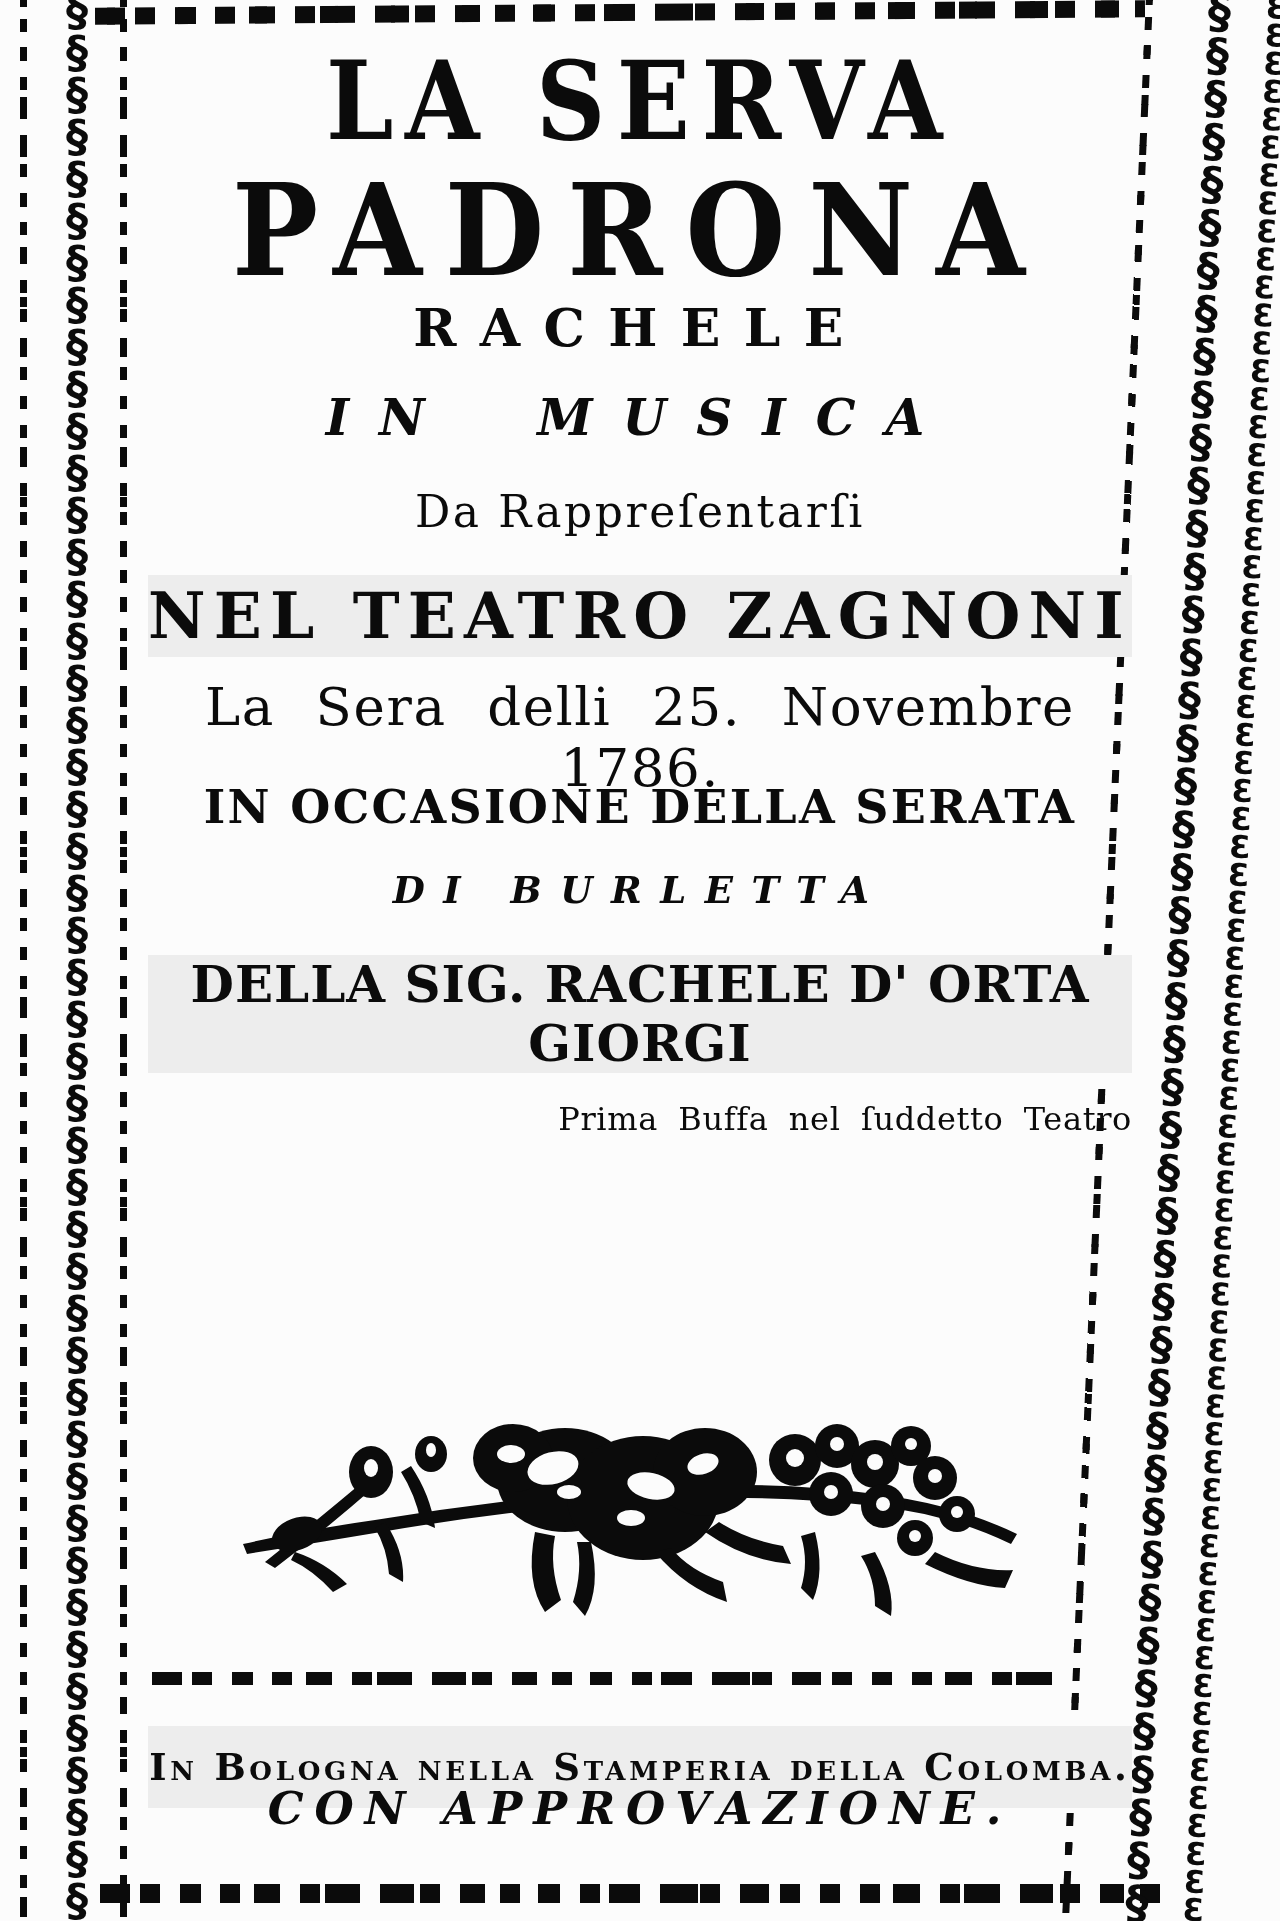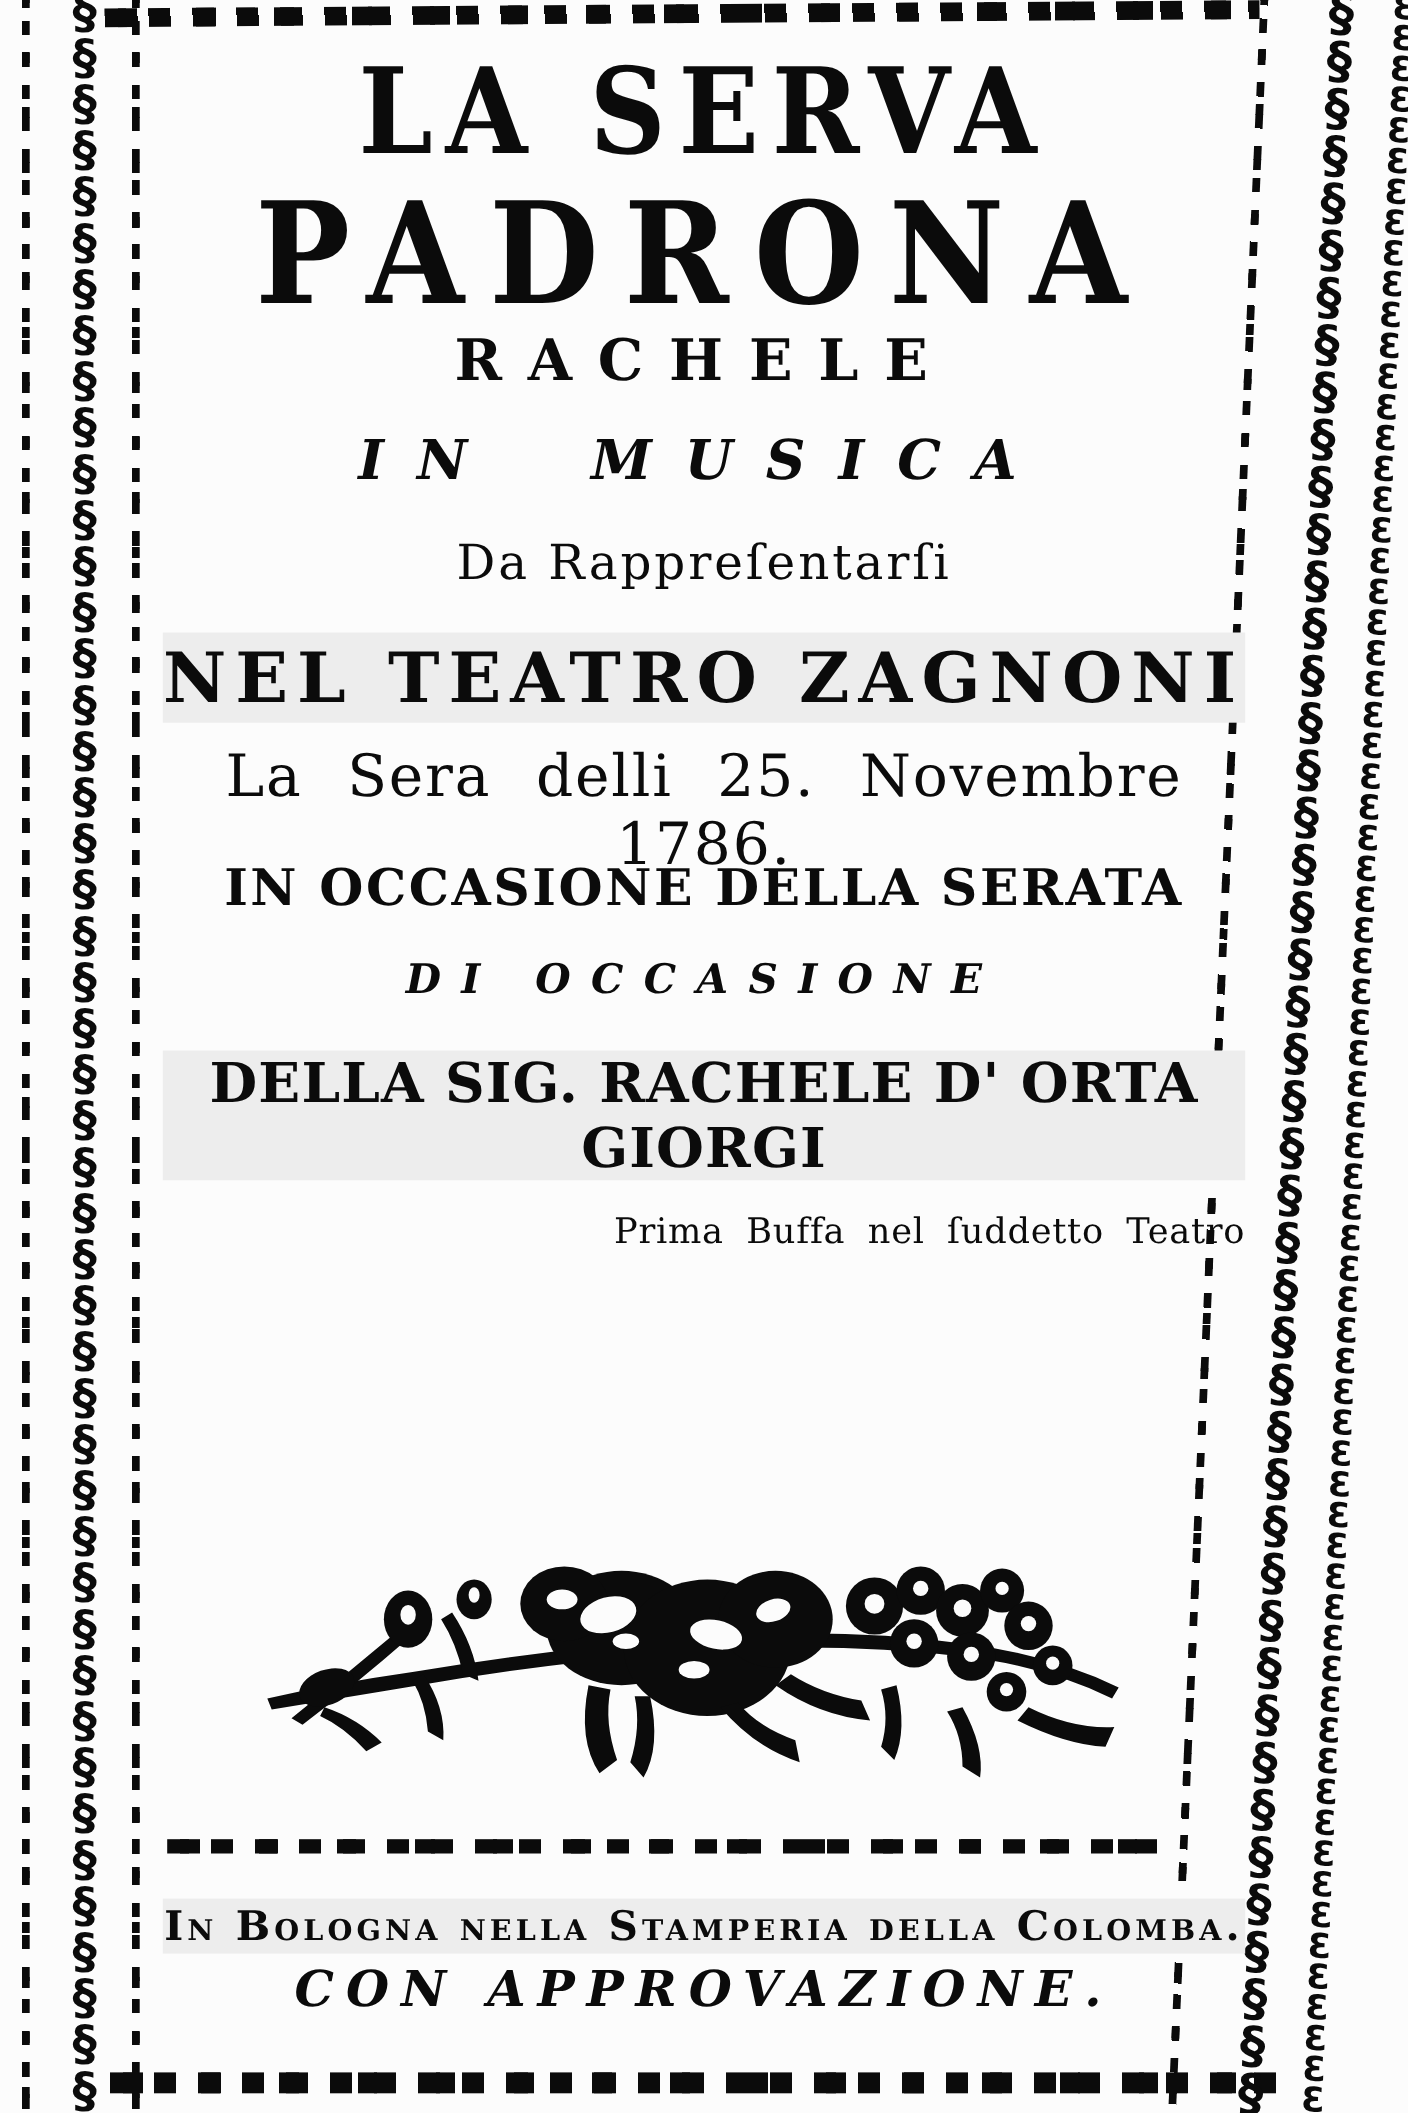--- a/index.html
+++ b/index.html
@@ -62,21 +62,21 @@
   .t-padrona{top:158px;font-size:122px;letter-spacing:.2em;font-weight:bold;transform:scale(.94,1.05);}
   .t-burletta{top:297px;font-size:52px;letter-spacing:.45em;font-weight:bold;}
   .t-inmusica{top:388px;font-size:50px;letter-spacing:.6em;word-spacing:.7em;font-style:italic;font-weight:bold;}
   .t-rappresentarsi{top:486px;font-size:44px;letter-spacing:.06em;}
   .t-teatro{top:575px;font-size:63px;letter-spacing:.13em;font-weight:bold;padding:4px 0;}
   .t-sera{top:676px;font-size:53px;word-spacing:.42em;letter-spacing:.03em;}
   .t-occasione{top:780px;font-size:46px;letter-spacing:.05em;font-weight:bold;}
   .t-benefizio{top:868px;font-size:37px;letter-spacing:.5em;font-style:italic;font-weight:bold;}
   .t-dellasig{top:955px;font-size:50px;letter-spacing:.02em;font-weight:bold;padding:0 0;}
   .t-primabuffa{top:1100px;font-size:32px;word-spacing:.3em;letter-spacing:.02em;text-align:right;}
-  .t-imprint1{top:1726px;font-size:37px;letter-spacing:.1em;font-variant:small-caps;font-weight:bold;padding:3px 0;}
+  .t-imprint1{top:1726px;font-size:37px;letter-spacing:.1em;font-variant:small-caps;font-weight:bold;padding:19px 0;}
   .t-imprint2{top:1782px;font-size:45px;letter-spacing:.24em;font-style:italic;font-weight:bold;}
 
   .ornament-wrap{position:absolute;top:1402px;left:235px;width:790px;height:225px;}
 </style>
 </head>
 <body>
 
 <div class="page">
 
   <div class="dash-h top-border"></div>
@@ -261,21 +261,21 @@
   </div>
 
   <div class="line t-laserva">LA SERVA</div>
   <div class="line t-padrona">PADRONA</div>
   <div class="line t-burletta">RACHELE</div>
   <div class="line t-inmusica">IN MUSICA</div>
   <div class="line t-rappresentarsi">Da Rappreſentarſi</div>
   <div class="line t-teatro band">NEL TEATRO ZAGNONI</div>
   <div class="line t-sera">La Sera delli 25. Novembre 1786.</div>
   <div class="line t-occasione">IN OCCASIONE DELLA SERATA</div>
-  <div class="line t-benefizio">DI OCCASIONE</div>
+  <div class="line t-benefizio">DI BURLETTA</div>
   <div class="line t-dellasig band">DELLA SIG. RACHELE D' ORTA GIORGI</div>
   <div class="line t-primabuffa">Prima Buffa nel ſuddetto Teatro</div>
 
   <div class="dash-h separator-line"></div>
 
   <div class="line t-imprint1 band">In Bologna nella Stamperia della Colomba.</div>
   <div class="line t-imprint2">CON APPROVAZIONE.</div>
 
   <div class="ornament-wrap">
     <svg viewBox="0 0 790 225" width="790" height="225" xmlns="http://www.w3.org/2000/svg">

